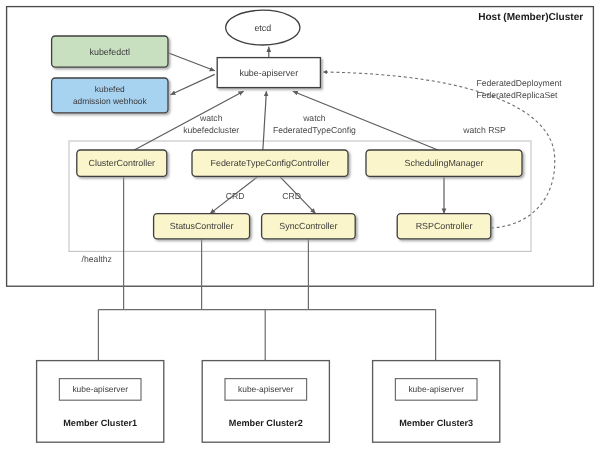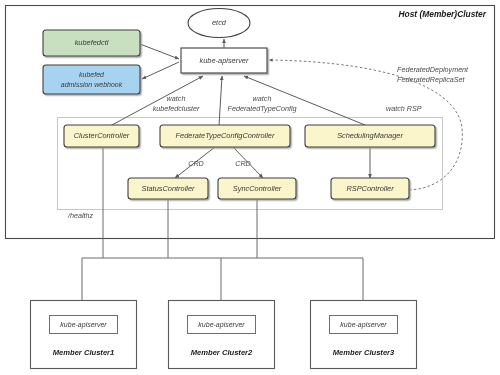--- a/index.html
+++ b/index.html
@@ -10,21 +10,20 @@
   body {
     width: 500px;
     height: 375px;
     font-family: "Liberation Sans", sans-serif;
     overflow: hidden;
   }
   #diagram-root {
     position: relative;
     width: 416px;
     height: 375px;
-    font-style: italic;
   }
   svg#diagram {
     display: block;
     width: 500px;
     height: 375px;
   }
   .node-rect {
     stroke: #3f3f3f;
     stroke-width: 1.1;
   }

